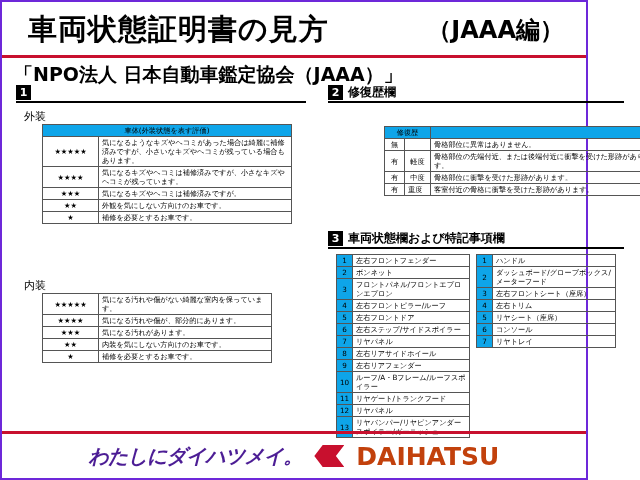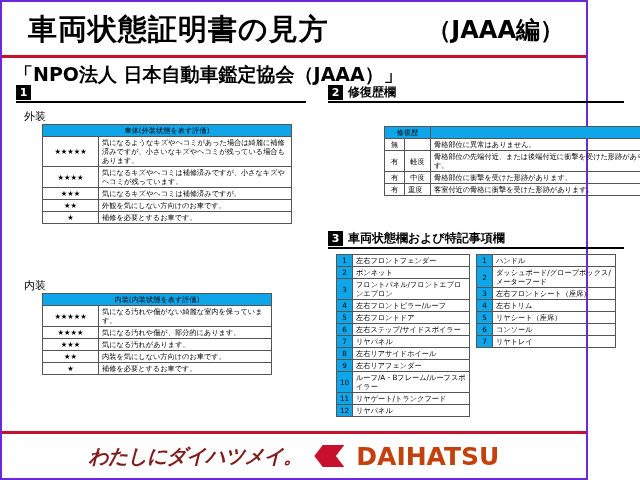--- a/index.html
+++ b/index.html
@@ -124,21 +124,21 @@
     justify-content: center;
   }
   .footer-inner {
     display: flex;
     align-items: center;
     gap: 12px;
   }
   .slogan {
     font-size: 20px;
     font-weight: bold;
-    color: #7f1d1d;
+    color: #4c1d95;
     font-style: italic;
     letter-spacing: -1px;
   }
   .d-mark {
     width: 30px; height: 22px;
     background: #c8102e;
     clip-path: polygon(0% 50%, 28% 0%, 100% 0%, 72% 50%, 100% 100%, 28% 100%);
   }
   .brand {
     font-size: 25px;
@@ -206,23 +206,20 @@
   </table>
 
   <div class="grp-label" id="lbl-interior">内装</div>
   <table class="tbl" id="tbl-interior">
     <colgroup>
         <col style="width:56px">
         <col>
       </colgroup>
     <tbody id="interior-body">
         <tr>
-          <td class="hdr-cell" colspan="2">内装(内装状態を表す評価)</td>
-        </tr>
-        <tr>
           <td class="stars">★★★★★</td>
           <td>気になる汚れや傷がない綺麗な室内を保っています。</td>
         </tr>
         <tr>
           <td class="stars">★★★★</td>
           <td>気になる汚れや傷が、部分的にあります。</td>
         </tr>
         <tr>
           <td class="stars">★★★</td>
           <td>気になる汚れがあります。</td>
@@ -318,20 +315,24 @@
           <td class="hdr-cell">10</td>
           <td>ルーフ/A・Bフレーム/ルーフスポイラー</td>
         </tr>
         <tr>
           <td class="hdr-cell">11</td>
           <td>リヤゲート/トランクフード</td>
         </tr>
         <tr>
           <td class="hdr-cell">12</td>
           <td>リヤパネル</td>
+        </tr>
+        <tr>
+          <td class="hdr-cell">13</td>
+          <td>リヤバンパー/リヤビンアンダースポイラー/ガーニッシュ</td>
         </tr>
       </tbody>
   </table>
   <table class="tbl" id="tbl-loc-right">
     <colgroup>
         <col style="width:16px">
         <col>
       </colgroup>
     <tbody id="loc-right-body">
         <tr>

